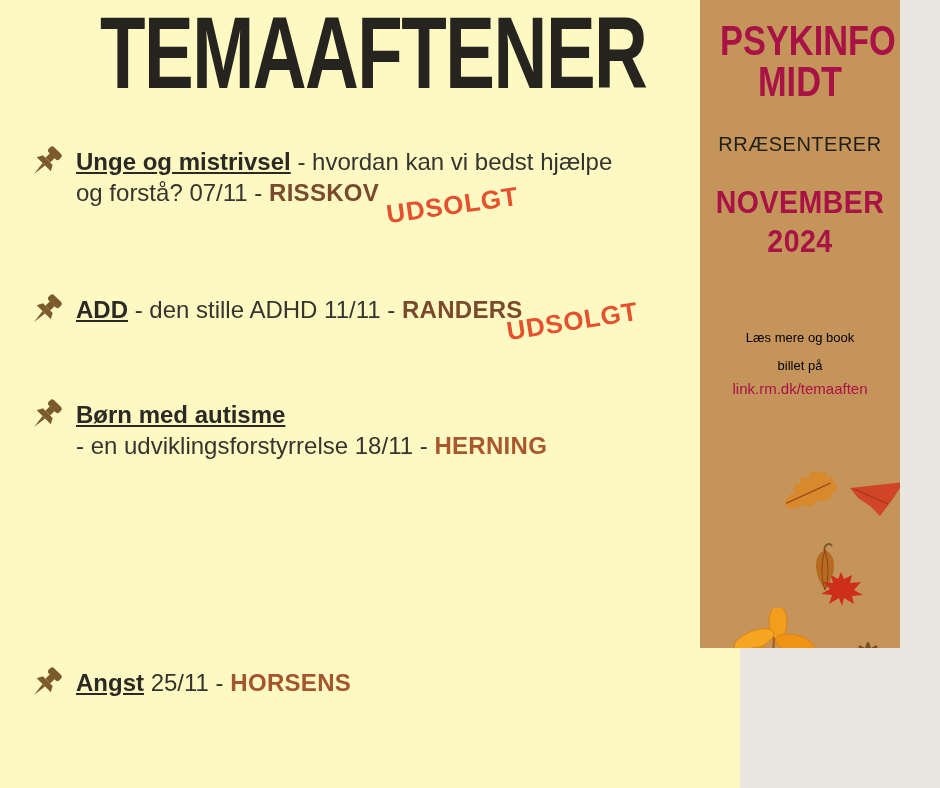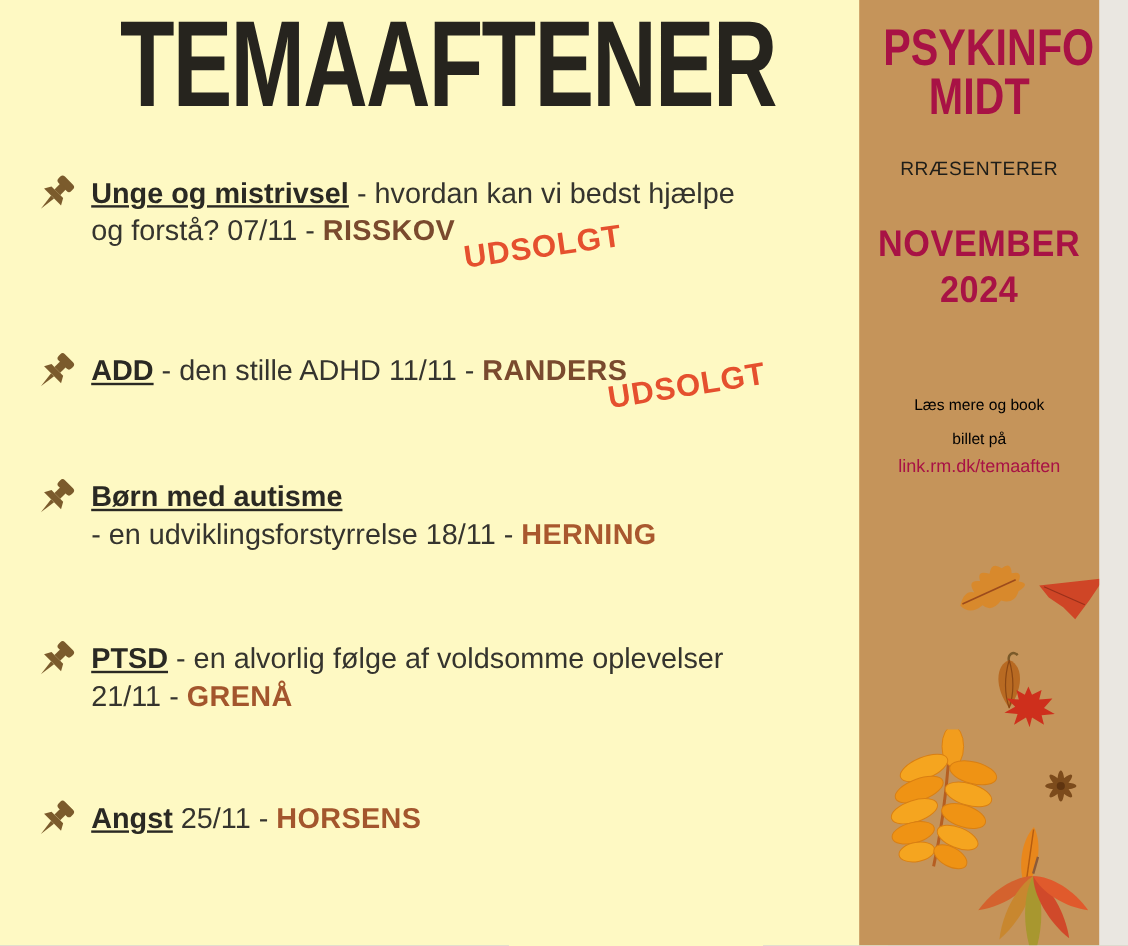--- a/index.html
+++ b/index.html
@@ -22,25 +22,25 @@
   .event-text b{ color:#2a2923; font-weight:700;text-decoration:underline; }
   .city{ font-weight:700; letter-spacing:0.3px; }
   .stamp{
     position:absolute; font-weight:700; font-size:26px; letter-spacing:0.8px;
     transform:rotate(-8deg); white-space:nowrap;
   }
   #stamp-1{ left:386px; top:190px; }
   #stamp-2{ left:506px; top:306px; transform:rotate(-9deg); }
 
   
-  .sidebar{ position:absolute; left:716px; top:0; width:200px; height:788px; background:#c5945a; overflow:hidden; }
+  .sidebar{ position:absolute; left:700px; top:0; width:200px; height:648px; background:#c5945a; overflow:hidden; }
   .sidebar .centered{ position:absolute; left:0; width:200px; text-align:center; }
   .brand{ top:20px; font-size:43px; line-height:41px; font-weight:700; color:#a81245;
           transform:scaleX(0.8); transform-origin:50% 0; }
-  .presents{ top:133px; font-size:16px; letter-spacing:0.5px; color:#1f1e19; }
+  .presents{ top:133px; font-size:20px; letter-spacing:0.5px; color:#1f1e19; }
   .month-block{ top:183px; font-size:31px; line-height:39px; font-weight:700; color:#a81245;
           transform:scaleX(0.92); transform-origin:50% 0; letter-spacing:0.5px;}
   .info{ top:324px; font-size:13px; line-height:28px; color:#000000; }
   .booking-link{ top:380px; font-size:15px; color:#a81245; cursor:pointer; }
 
   .leaf{ position:absolute; }
   #leaf-oak{ left:76px; top:466px; }
   #leaf-frag{ left:148px; top:480px; }
   #leaf-physalis{ left:108px; top:540px; }
   #leaf-maple{ left:118px; top:570px; }
@@ -102,36 +102,20 @@
             <path d="M10.6 16.5 h2.8 L12 27.5 z"></path>
           </g>
         </svg>
       </span>
       <div class="event-text">
         <b>Børn med autisme</b><br>
         <span>- en udviklingsforstyrrelse 18/11 - </span><span class="city" style="color: rgb(169, 88, 46);">HERNING</span>
       </div>
     </div>
 
-    <div class="event" style="top:534px">
-      <span class="pin">
-        <svg width="40" height="40" viewBox="-4 -2 32 32" overflow="visible">
-          <g transform="rotate(45 12 14)" fill="currentColor">
-            <rect x="6" y="1" width="12" height="6" rx="2.2"></rect>
-            <rect x="9.3" y="6" width="5.4" height="6"></rect>
-            <path d="M6.5 12 h11 L20 16.5 H4 z"></path>
-            <path d="M10.6 16.5 h2.8 L12 27.5 z"></path>
-          </g>
-        </svg>
-      </span>
-      <div class="event-text">
-        <b>PTSD</b><span> - en alvorlig følge af voldsomme oplevelser</span><br>
-        <span>21/11 - </span><span class="city" style="color: rgb(163, 86, 45);">GRENÅ</span>
-      </div>
-    </div>
 
     <div class="event" style="top:667px">
       <span class="pin">
         <svg width="40" height="40" viewBox="-4 -2 32 32" overflow="visible">
           <g transform="rotate(45 12 14)" fill="currentColor">
             <rect x="6" y="1" width="12" height="6" rx="2.2"></rect>
             <rect x="9.3" y="6" width="5.4" height="6"></rect>
             <path d="M6.5 12 h11 L20 16.5 H4 z"></path>
             <path d="M10.6 16.5 h2.8 L12 27.5 z"></path>
           </g>

